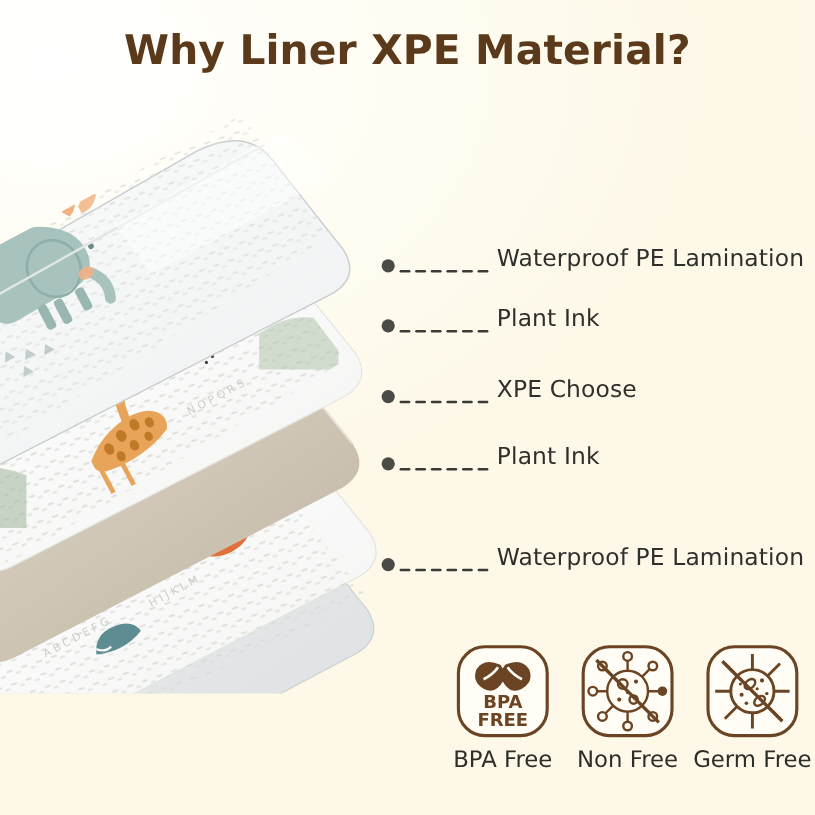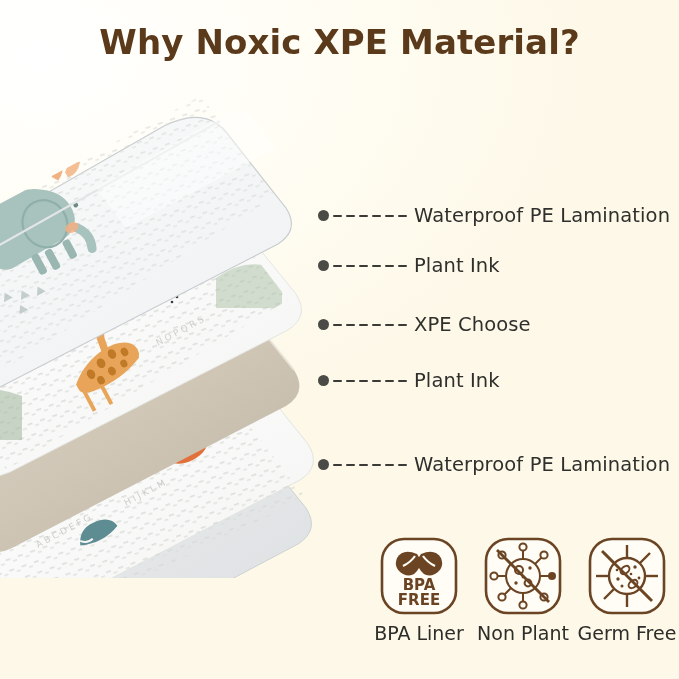--- a/index.html
+++ b/index.html
@@ -31,21 +31,21 @@
     font-family:"DejaVu Sans", sans-serif;
   }
 
   
   .mat-wrap{position:absolute;left:-24px;top:78px;width:350px;height:500px;}
   .mat-wrap svg{display:block;}
 
   
   .labels{position:absolute;left:318px;top:190px;width:361px;}
   .label-row{
-    position:absolute;left:0;display:flex;align-items:center;gap:0px;
+    position:absolute;left:0;display:flex;align-items:flex-end;gap:0px;
     white-space:nowrap;
   }
   .bullet{
     width:11px;height:11px;border-radius:50%;
     background:#4a4a46;flex:none;margin-right:4px;
   }
   .leader{
     display:flex;align-items:center;gap:4px;margin-right:7px;flex:none;
   }
   .leader i{display:block;width:9px;height:2px;background:#3a3a36;border-radius:1px;}
@@ -63,21 +63,21 @@
     font-family:"DejaVu Sans", sans-serif;white-space:nowrap;
   }
 </style>
 </head>
 <body>
 
 <div class="stage">
 
   <div class="bg"></div>
 
-  <div class="title">Why Noxic XPE Material?</div>
+  <div class="title">Why Liner XPE Material?</div>
 
   <div class="mat-wrap">
     <svg width="350" height="500" viewBox="0 0 350 500" xmlns="http://www.w3.org/2000/svg">
       <defs>
         <linearGradient id="gTop" x1="0" y1="0" x2="1" y2="1">
           <stop offset="0" stop-color="#fbfcfc"></stop>
             <stop offset="1" stop-color="#eef0f1"></stop>
         </linearGradient>
         <linearGradient id="gSheet" x1="0" y1="0" x2="1" y2="1">
           <stop offset="0" stop-color="#ffffff"></stop>
@@ -323,21 +323,21 @@
     <div class="badge">
       <svg class="badge-ico" viewBox="0 0 80 80">
         <rect x="3" y="3" width="74" height="74" rx="22" ry="22" fill="#fffdf6" stroke="#6b4423" stroke-width="2.6"></rect>
         <path d="M38,18 q-14,-6 -20,4 q-4,10 6,16 q10,5 16,-6 q3,-8 -2,-14 z" fill="#6b4423"></path>
         <path d="M42,18 q14,-6 20,4 q4,10 -6,16 q-10,5 -16,-6 q-3,-8 2,-14 z" fill="#6b4423"></path>
         <path d="M24,30 q8,-4 12,-10" stroke="#fffdf6" stroke-width="2.2" fill="none"></path>
         <path d="M56,30 q-8,-4 -12,-10" stroke="#fffdf6" stroke-width="2.2" fill="none"></path>
         <text x="40" y="54" text-anchor="middle" font-family="DejaVu Sans, sans-serif" font-size="15" font-weight="bold" fill="#6b4423">BPA</text>
         <text x="40" y="69" text-anchor="middle" font-family="DejaVu Sans, sans-serif" font-size="15" font-weight="bold" fill="#6b4423">FREE</text>
       </svg>
-      <div class="badge-cap">BPA Liner</div>
+      <div class="badge-cap">BPA Free</div>
     </div>
 
     <div class="badge">
       <svg class="badge-ico" viewBox="0 0 80 80">
         <rect x="3" y="3" width="74" height="74" rx="22" ry="22" fill="#fffdf6" stroke="#6b4423" stroke-width="2.6"></rect>
         <g stroke="#6b4423" stroke-width="2" fill="none">
           <circle cx="40" cy="40" r="17"></circle>
           <line x1="40" y1="23" x2="40" y2="13"></line>
             <line x1="40" y1="57" x2="40" y2="67"></line>
           <line x1="23" y1="40" x2="13" y2="40"></line>
@@ -361,21 +361,21 @@
           <circle cx="36" cy="34" r="4"></circle>
             <circle cx="45" cy="47" r="3.4"></circle>
         </g>
         <g fill="#6b4423">
           <circle cx="47" cy="32" r="1.7"></circle>
             <circle cx="33" cy="47" r="1.7"></circle>
             <circle cx="40" cy="41" r="1.4"></circle>
         </g>
         <line x1="14" y1="14" x2="66" y2="66" stroke="#6b4423" stroke-width="2.8"></line>
       </svg>
-      <div class="badge-cap">Non Plant</div>
+      <div class="badge-cap">Non Free</div>
     </div>
 
     <div class="badge">
       <svg class="badge-ico" viewBox="0 0 80 80">
         <rect x="3" y="3" width="74" height="74" rx="22" ry="22" fill="#fffdf6" stroke="#6b4423" stroke-width="2.6"></rect>
         <g stroke="#6b4423" stroke-width="2.4" fill="none">
           <circle cx="40" cy="40" r="18"></circle>
           <line x1="40" y1="22" x2="40" y2="9"></line>
             <line x1="40" y1="58" x2="40" y2="71"></line>
           <line x1="22" y1="40" x2="9" y2="40"></line>

